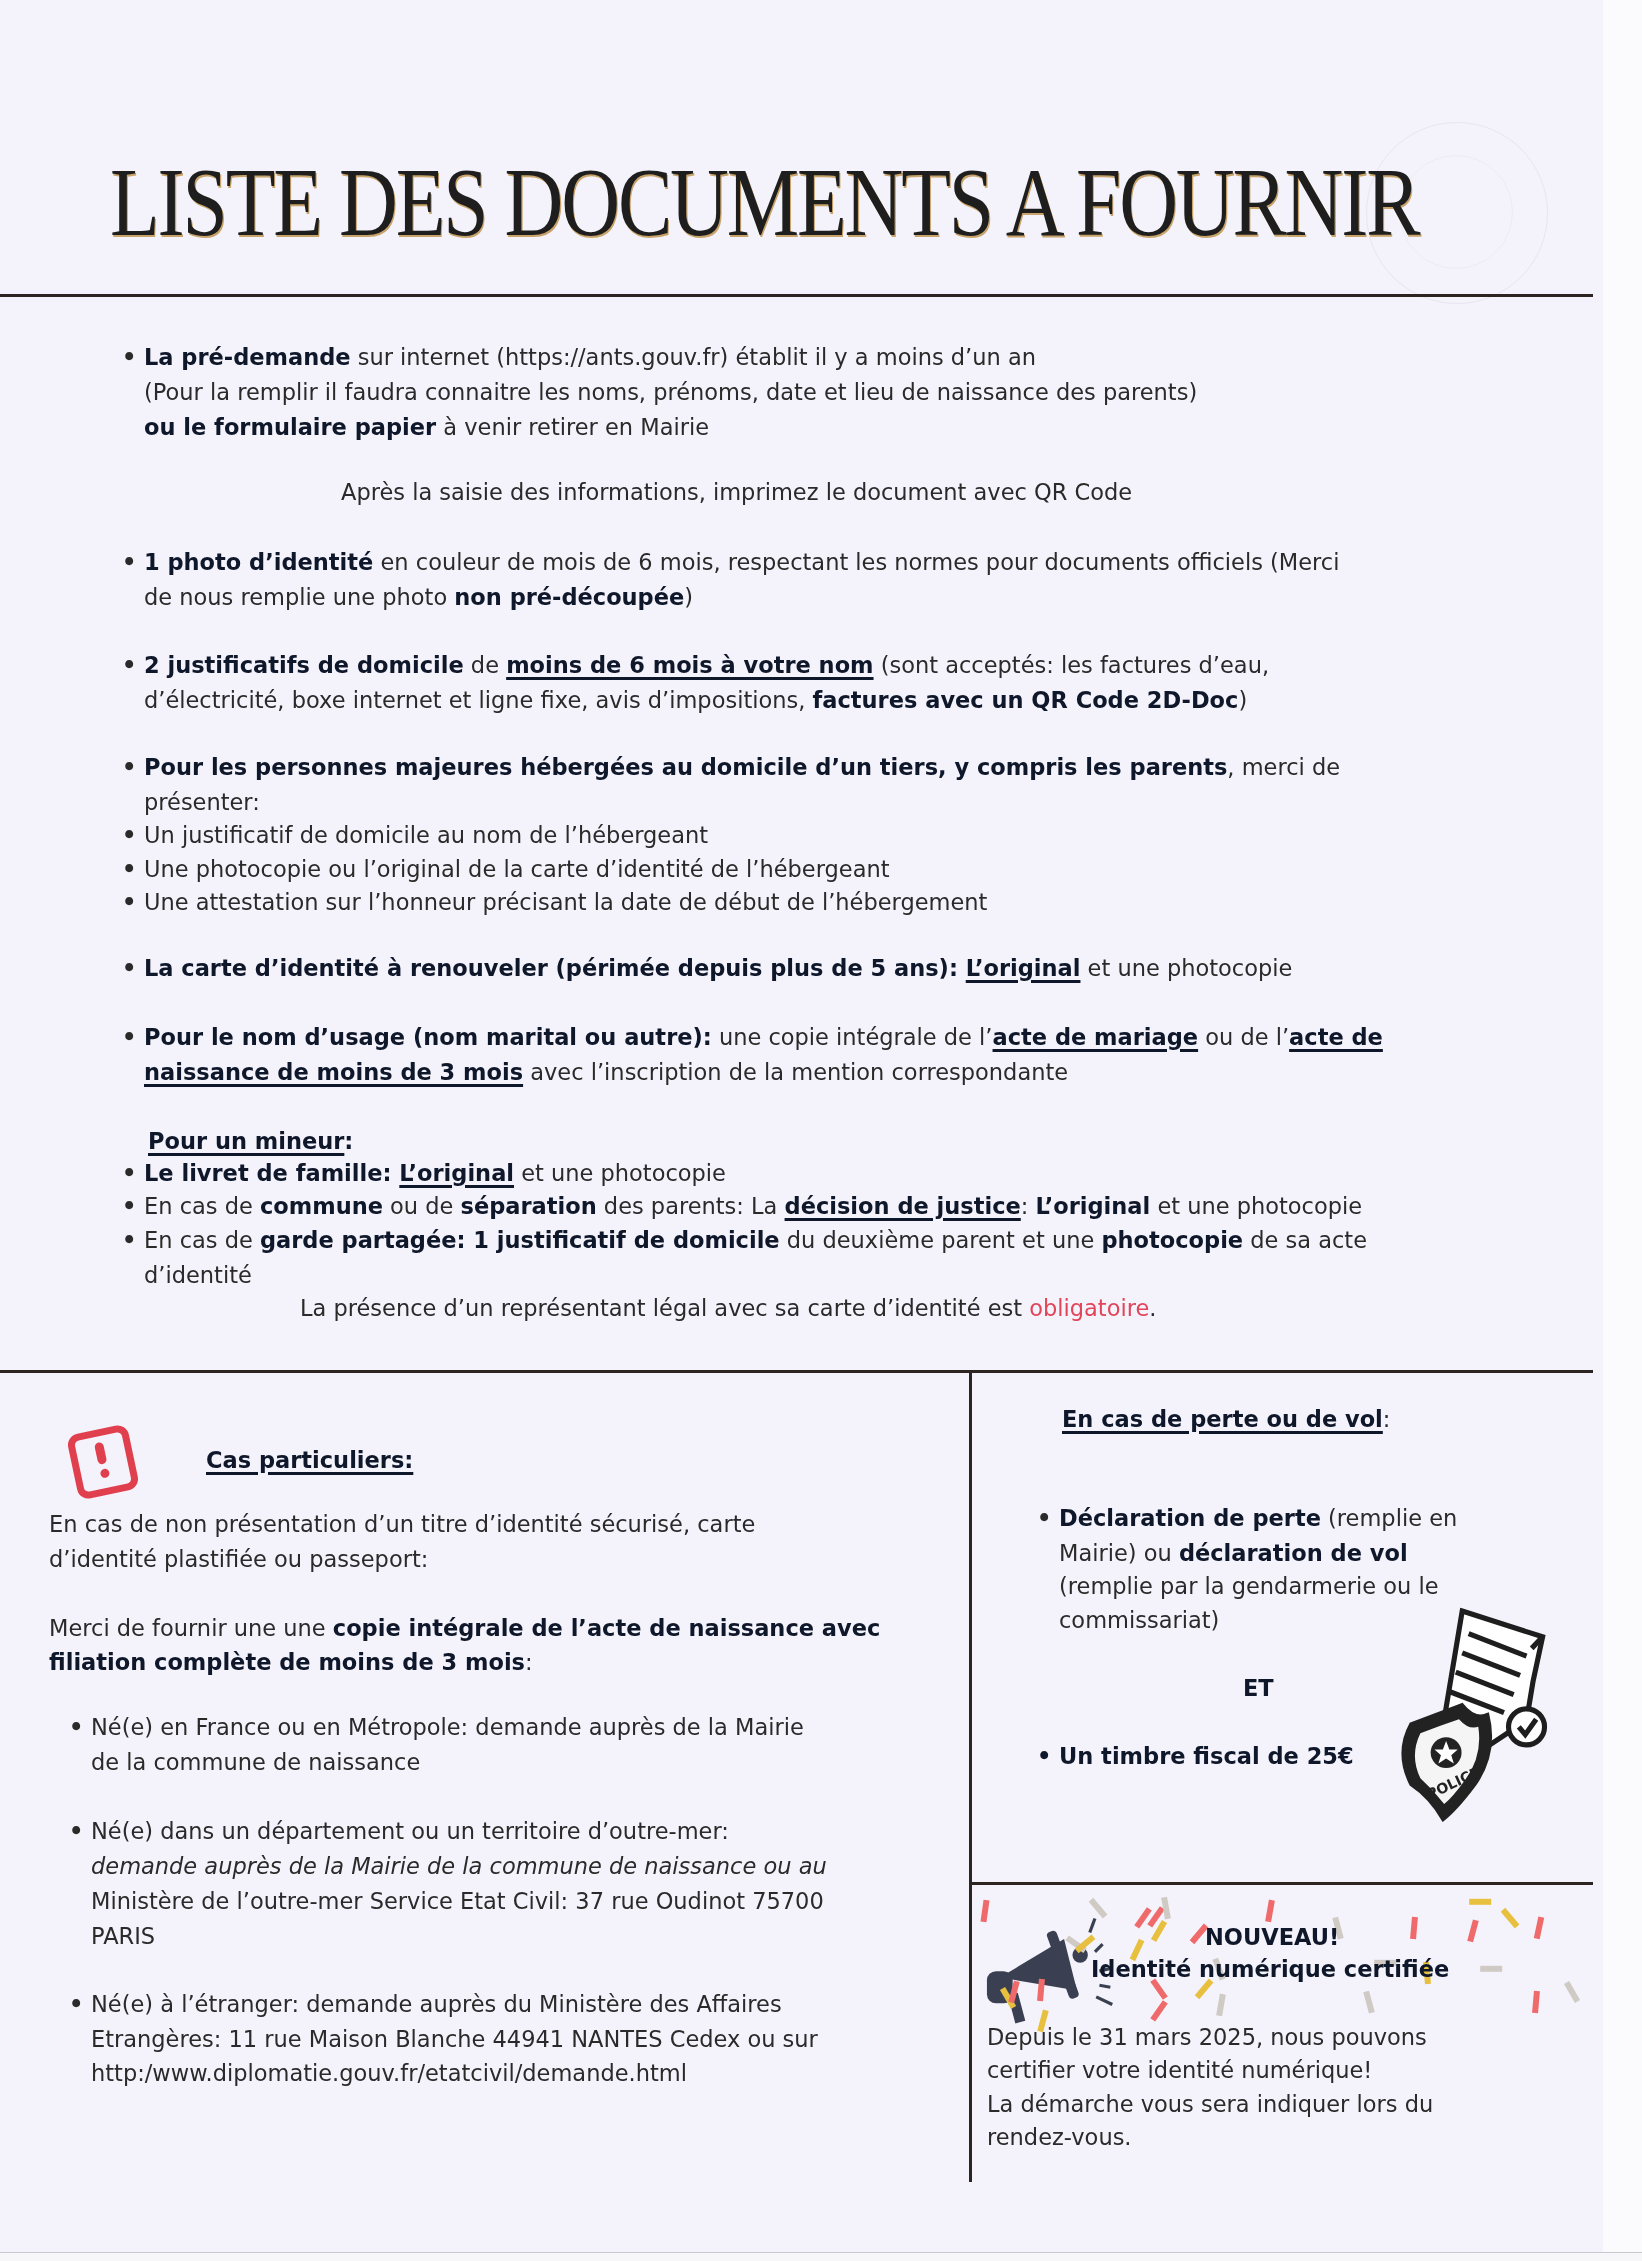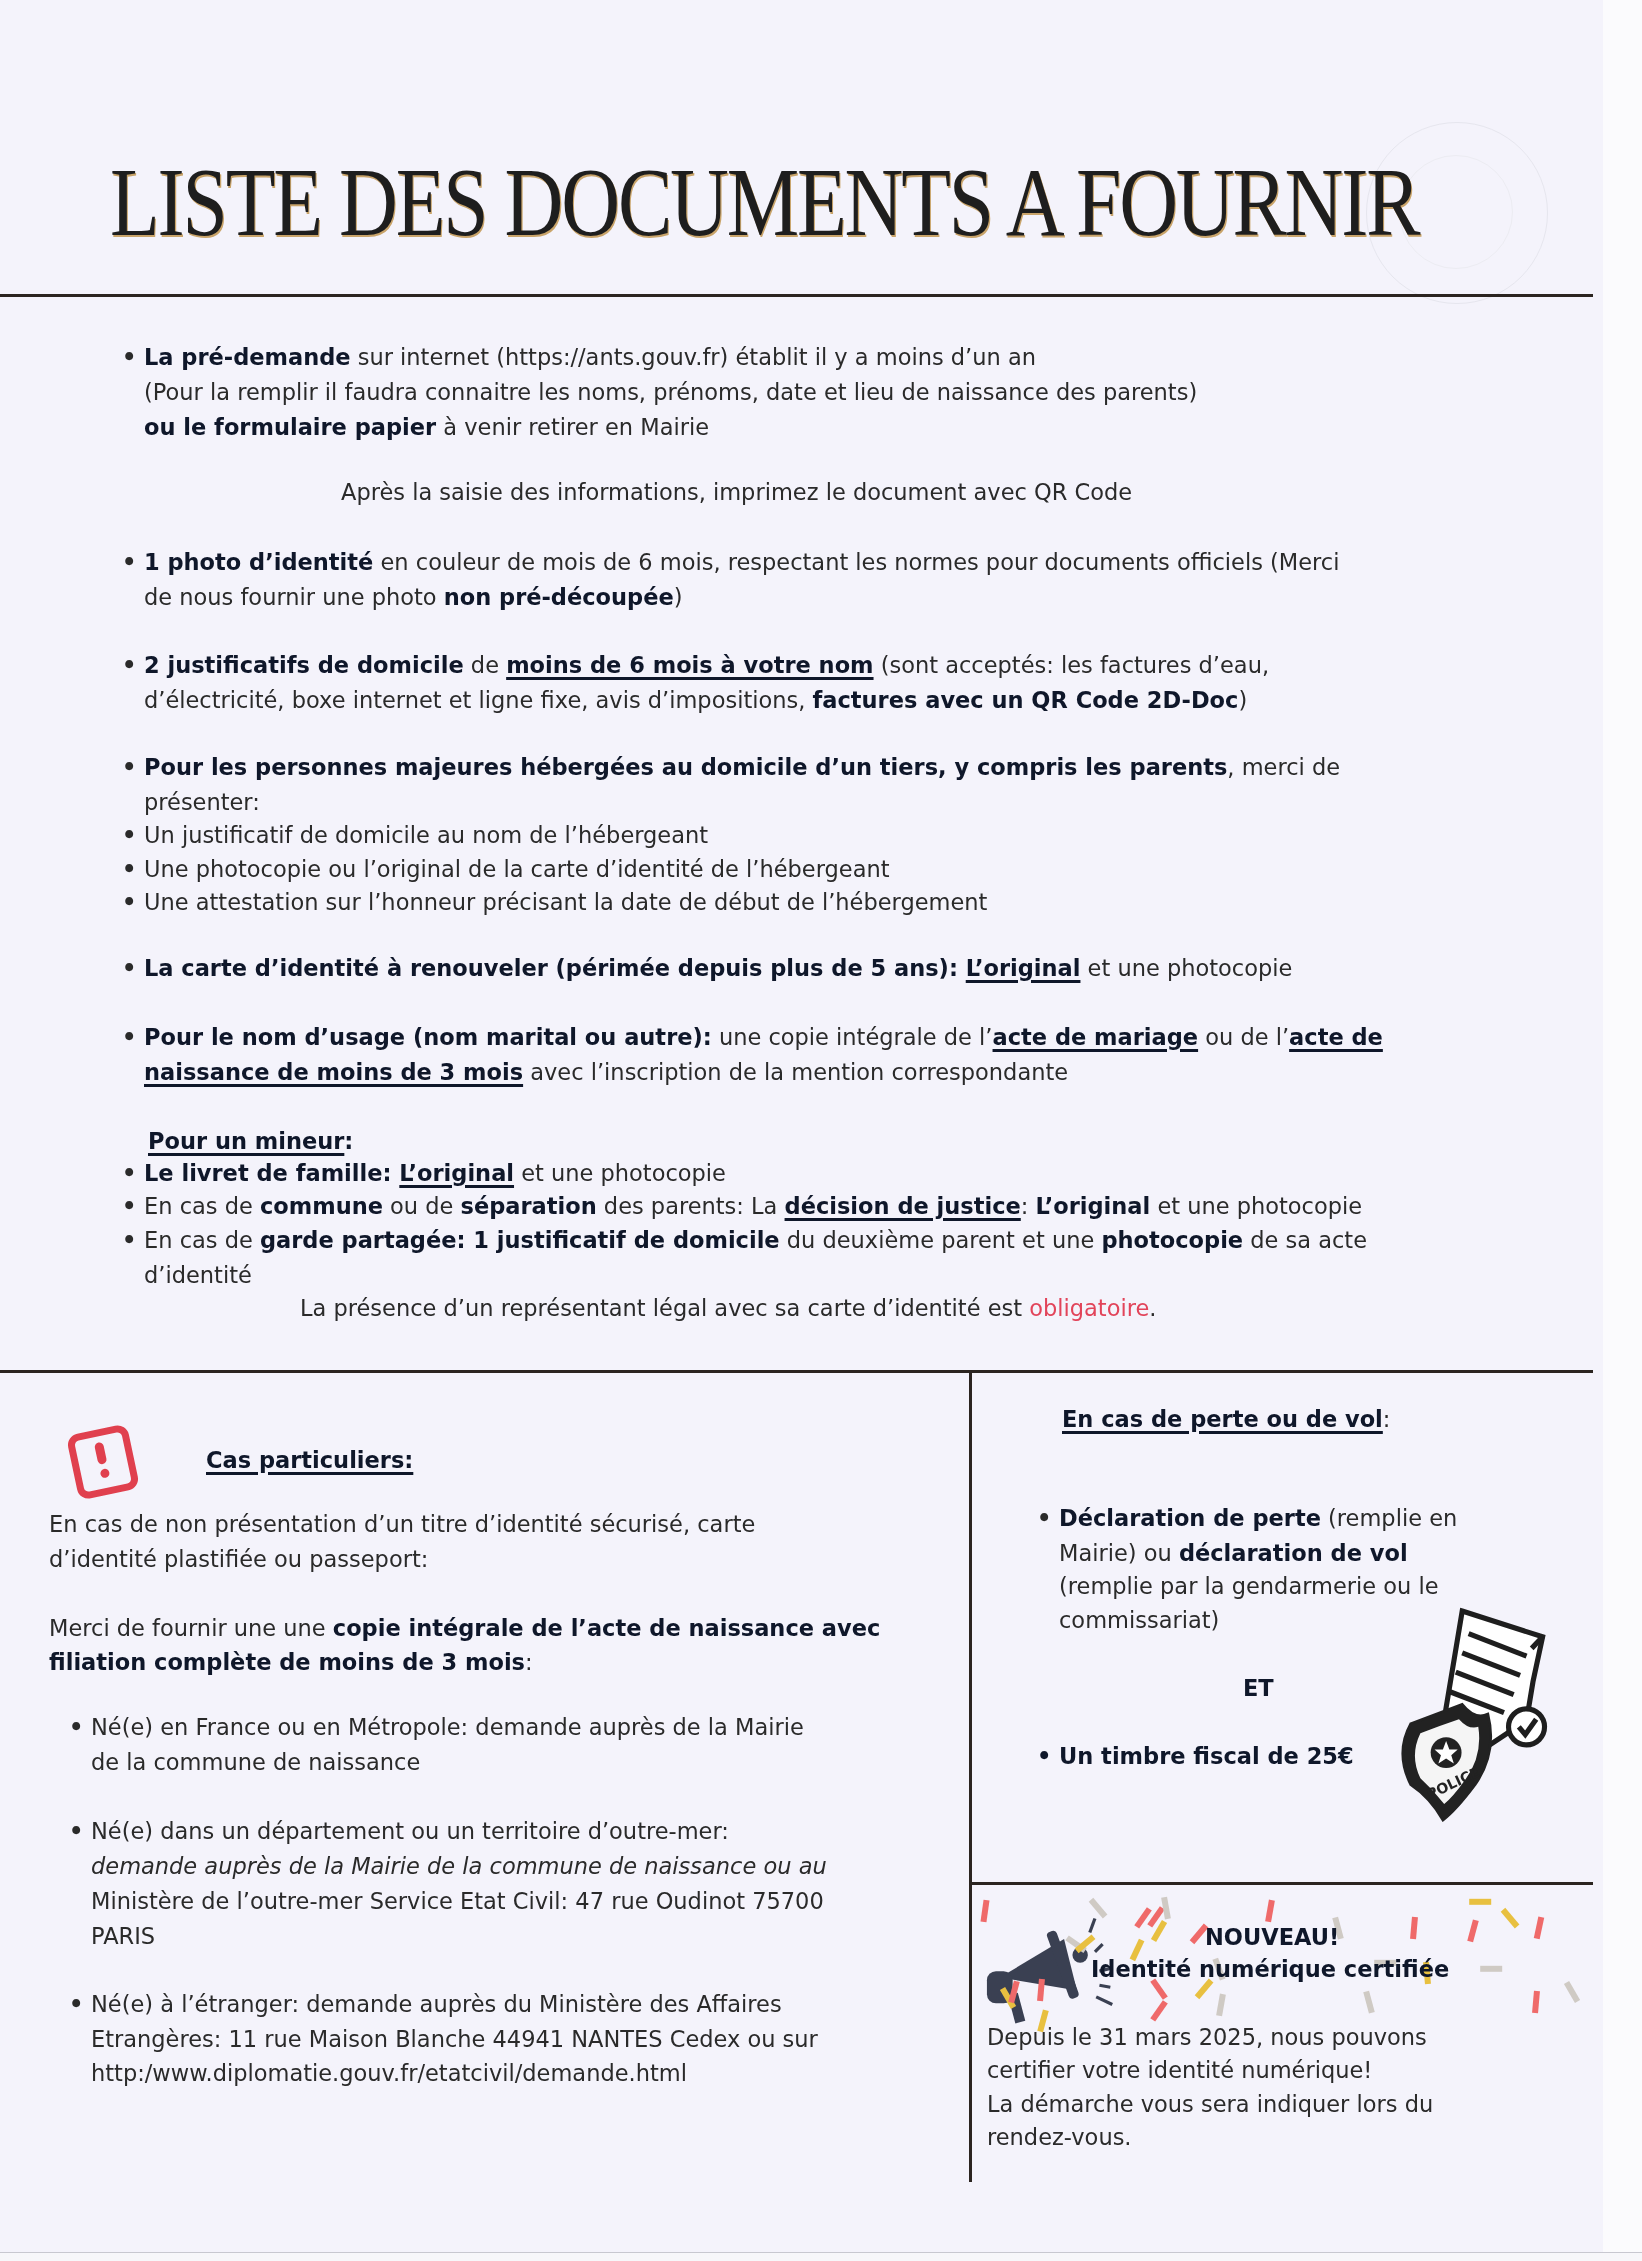--- a/index.html
+++ b/index.html
@@ -47,21 +47,21 @@
 <div class="t" style="left:144px;top:375px;">(Pour la remplir il faudra connaitre les noms, prénoms, date et lieu de naissance des parents)</div>
 <div class="t" style="left:144px;top:410px;">
   <span class="b">ou le formulaire papier</span><span> à venir retirer en Mairie</span>
 </div>
 <div class="t" style="left:341px;top:475px;">Après la saisie des informations, imprimez le document avec QR Code</div>
 
 <div class="t bullet" style="left:144px;top:545px;">
   <span class="b">1 photo d’identité</span><span> en couleur de mois de 6 mois, respectant les normes pour documents officiels (Merci</span>
 </div>
 <div class="t" style="left:144px;top:580px;">
-  <span>de nous fournir une photo </span><span class="b">non pré-découpée</span><span>)</span>
+  <span>de nous remplie une photo </span><span class="b">non pré-découpée</span><span>)</span>
 </div>
 
 <div class="t bullet" style="left:144px;top:648px;">
   <span class="b">2 justificatifs de domicile</span><span> de </span><span class="b u">moins de 6 mois à votre nom</span><span> (sont acceptés: les factures d’eau,</span>
 </div>
 <div class="t" style="left:144px;top:683px;">
   <span>d’électricité, boxe internet et ligne fixe, avis d’impositions, </span><span class="b">factures avec un QR Code 2D-Doc</span><span>)</span>
 </div>
 
 <div class="t bullet" style="left:144px;top:750px;">
@@ -116,21 +116,21 @@
 </div>
 <div class="t" style="left:49px;top:1645px;">
   <span class="b">filiation complète de moins de 3 mois</span><span>:</span>
 </div>
 
 <div class="t bullet" style="left:91px;top:1710px;">Né(e) en France ou en Métropole: demande auprès de la Mairie</div>
 <div class="t" style="left:91px;top:1745px;">de la commune de naissance</div>
 
 <div class="t bullet" style="left:91px;top:1814px;">Né(e) dans un département ou un territoire d’outre-mer:</div>
 <div class="t" style="left:91px;top:1849px;font-style:italic;">demande auprès de la Mairie de la commune de naissance ou au</div>
-<div class="t" style="left:91px;top:1884px;">Ministère de l’outre-mer Service Etat Civil: 47 rue Oudinot 75700</div>
+<div class="t" style="left:91px;top:1884px;">Ministère de l’outre-mer Service Etat Civil: 37 rue Oudinot 75700</div>
 <div class="t" style="left:91px;top:1919px;">PARIS</div>
 
 <div class="t bullet" style="left:91px;top:1987px;">Né(e) à l’étranger: demande auprès du Ministère des Affaires</div>
 <div class="t" style="left:91px;top:2022px;">Etrangères: 11 rue Maison Blanche 44941 NANTES Cedex ou sur</div>
 <div class="t" style="left:91px;top:2056px;">http:/www.diplomatie.gouv.fr/etatcivil/demande.html</div>
 
 <div class="t" style="left:1062px;top:1402px;">
   <span class="b u">En cas de perte ou de vol</span><span>:</span>
 </div>
 <div class="t bullet" style="left:1059px;top:1501px;">

